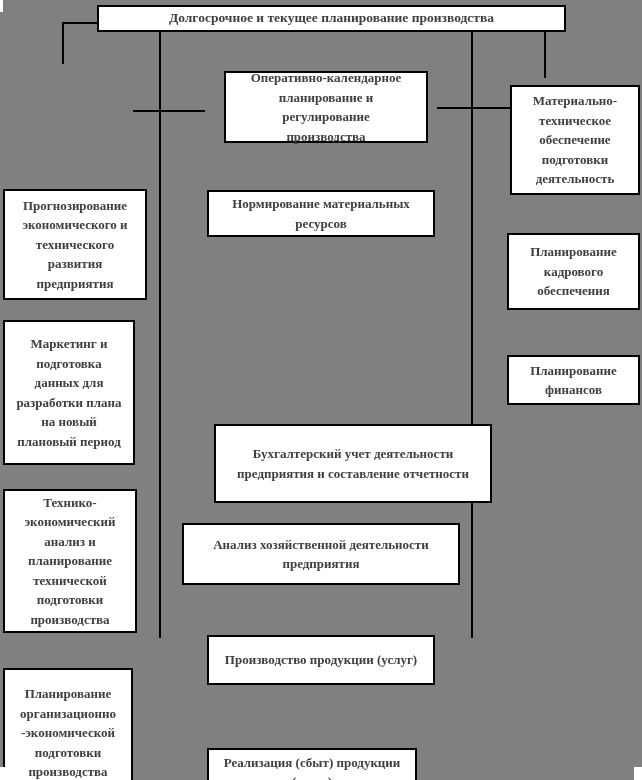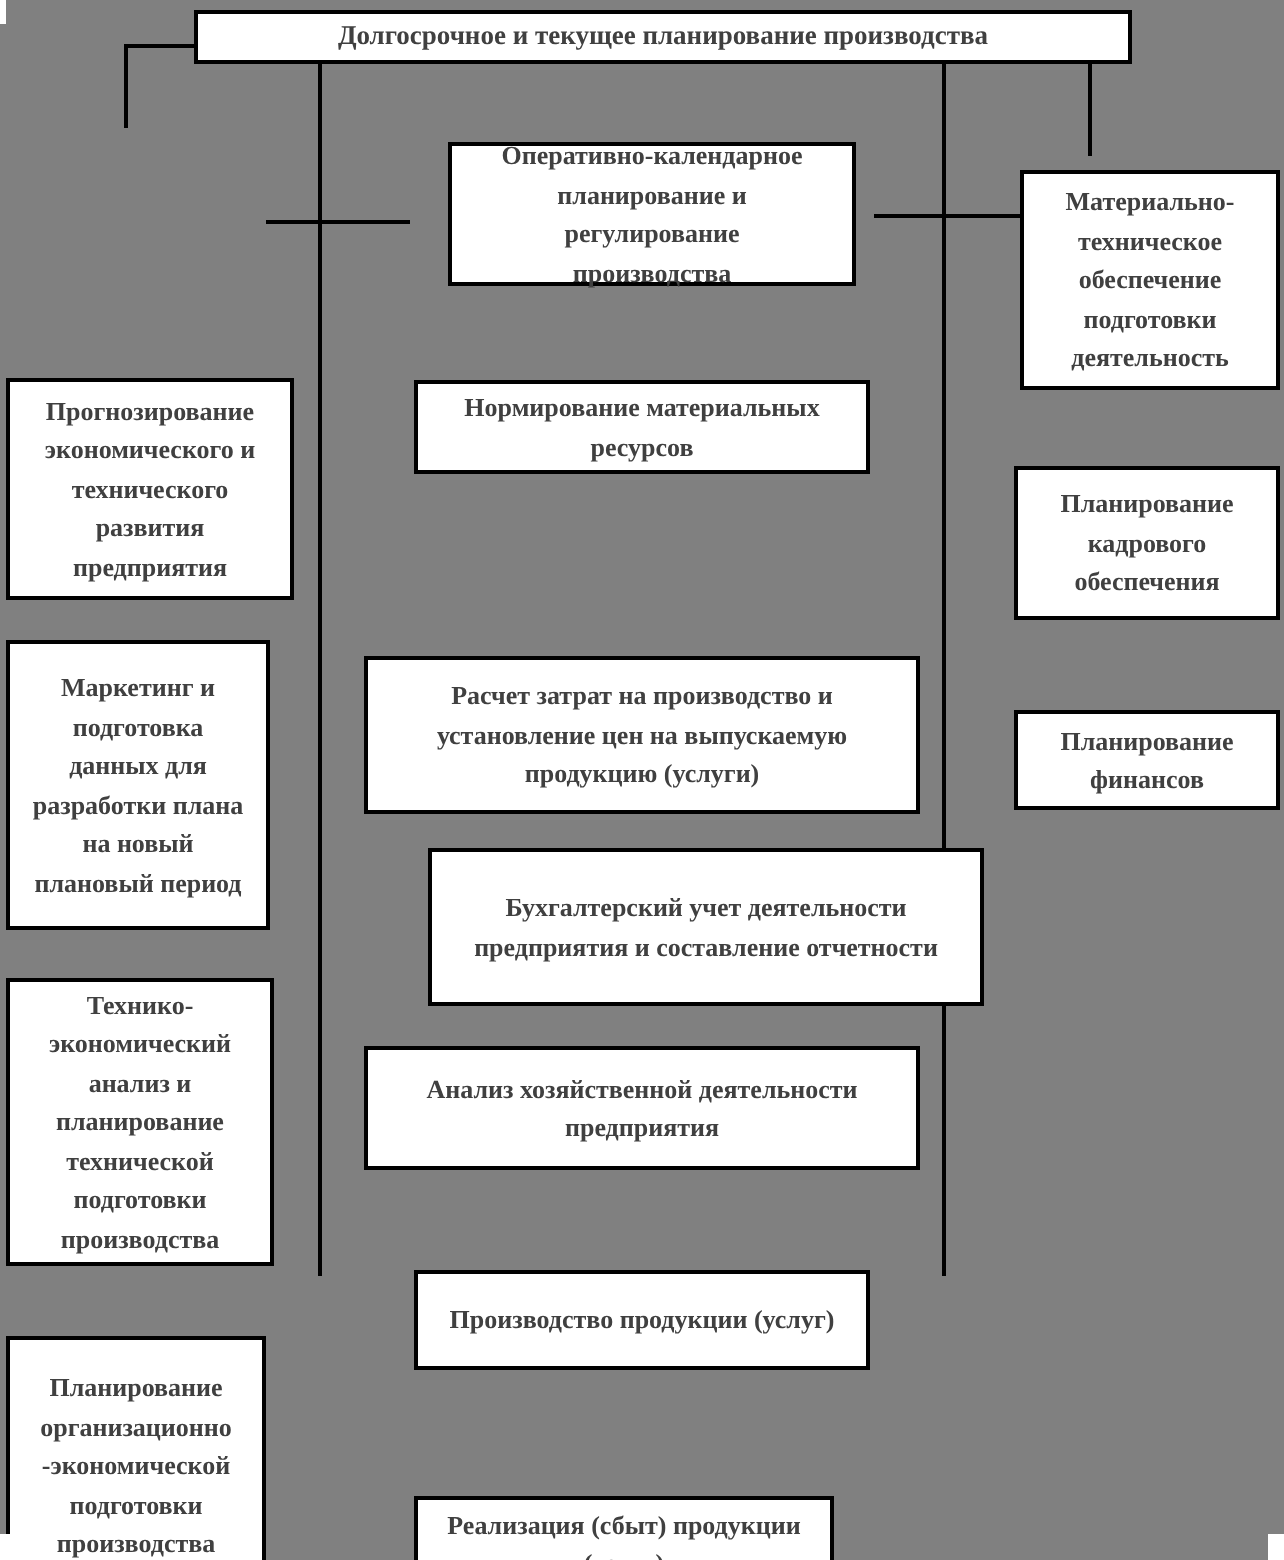--- a/index.html
+++ b/index.html
@@ -45,21 +45,20 @@
 
   <div class="box box-top" style="left:97px;top:5px;width:469px;height:27px;">Долгосрочное и текущее  планирование производства</div>
 
   <div class="box" style="left:3px;top:189px;width:144px;height:111px;padding:0 4px;">Прогнозирование экономического и технического развития предприятия</div>
   <div class="box" style="left:3px;top:320px;width:132px;height:145px;padding:0 10px;">Маркетинг и подготовка данных для разработки плана на новый плановый период</div>
   <div class="box" style="left:3px;top:489px;width:134px;height:144px;padding:0 10px;">Технико-экономический анализ и планирование технической подготовки производства</div>
   <div class="box" style="left:3px;top:668px;width:130px;height:130px;padding:0 8px;">Планирование организационно -экономической подготовки производства</div>
 
   <div class="box" style="left:205px;top:71px;width:204px;height:72px;padding:0 18px;margin-left:19px;">Оперативно-календарное планирование и регулирование производства</div>
   <div class="box" style="left:207px;top:190px;width:228px;height:47px;padding:0 12px;">Нормирование материальных ресурсов</div>
-  <div class="box" style="left:182px;top:328px;width:278px;height:79px;padding:0 14px;">Расчет затрат на производство и установление цен на выпускаемую продукцию (услуги)</div>
   <div class="box" style="left:182px;top:424px;width:278px;height:79px;padding:0 14px;margin-left:32px;">Бухгалтерский  учет деятельности предприятия и составление отчетности</div>
   <div class="box" style="left:182px;top:523px;width:278px;height:62px;padding:0 14px;text-align:center;">Анализ хозяйственной деятельности предприятия</div>
   <div class="box" style="left:207px;top:635px;width:228px;height:50px;padding:0 12px;">Производство продукции (услуг)</div>
   <div class="box" style="left:207px;top:748px;width:210px;height:48px;padding:0 12px;">Реализация (сбыт) продукции (услуг)</div>
 
   <div class="box" style="left:510px;top:85px;width:130px;height:110px;padding:0 6px;">Материально-техническое обеспечение подготовки деятельность</div>
   <div class="box" style="left:507px;top:233px;width:133px;height:77px;padding:0 8px;">Планирование кадрового обеспечения</div>
   <div class="box" style="left:507px;top:355px;width:133px;height:50px;padding:0 8px;">Планирование финансов</div>
 
   <div class="notch" style="left:0;top:0;width:3px;height:12px;"></div>

